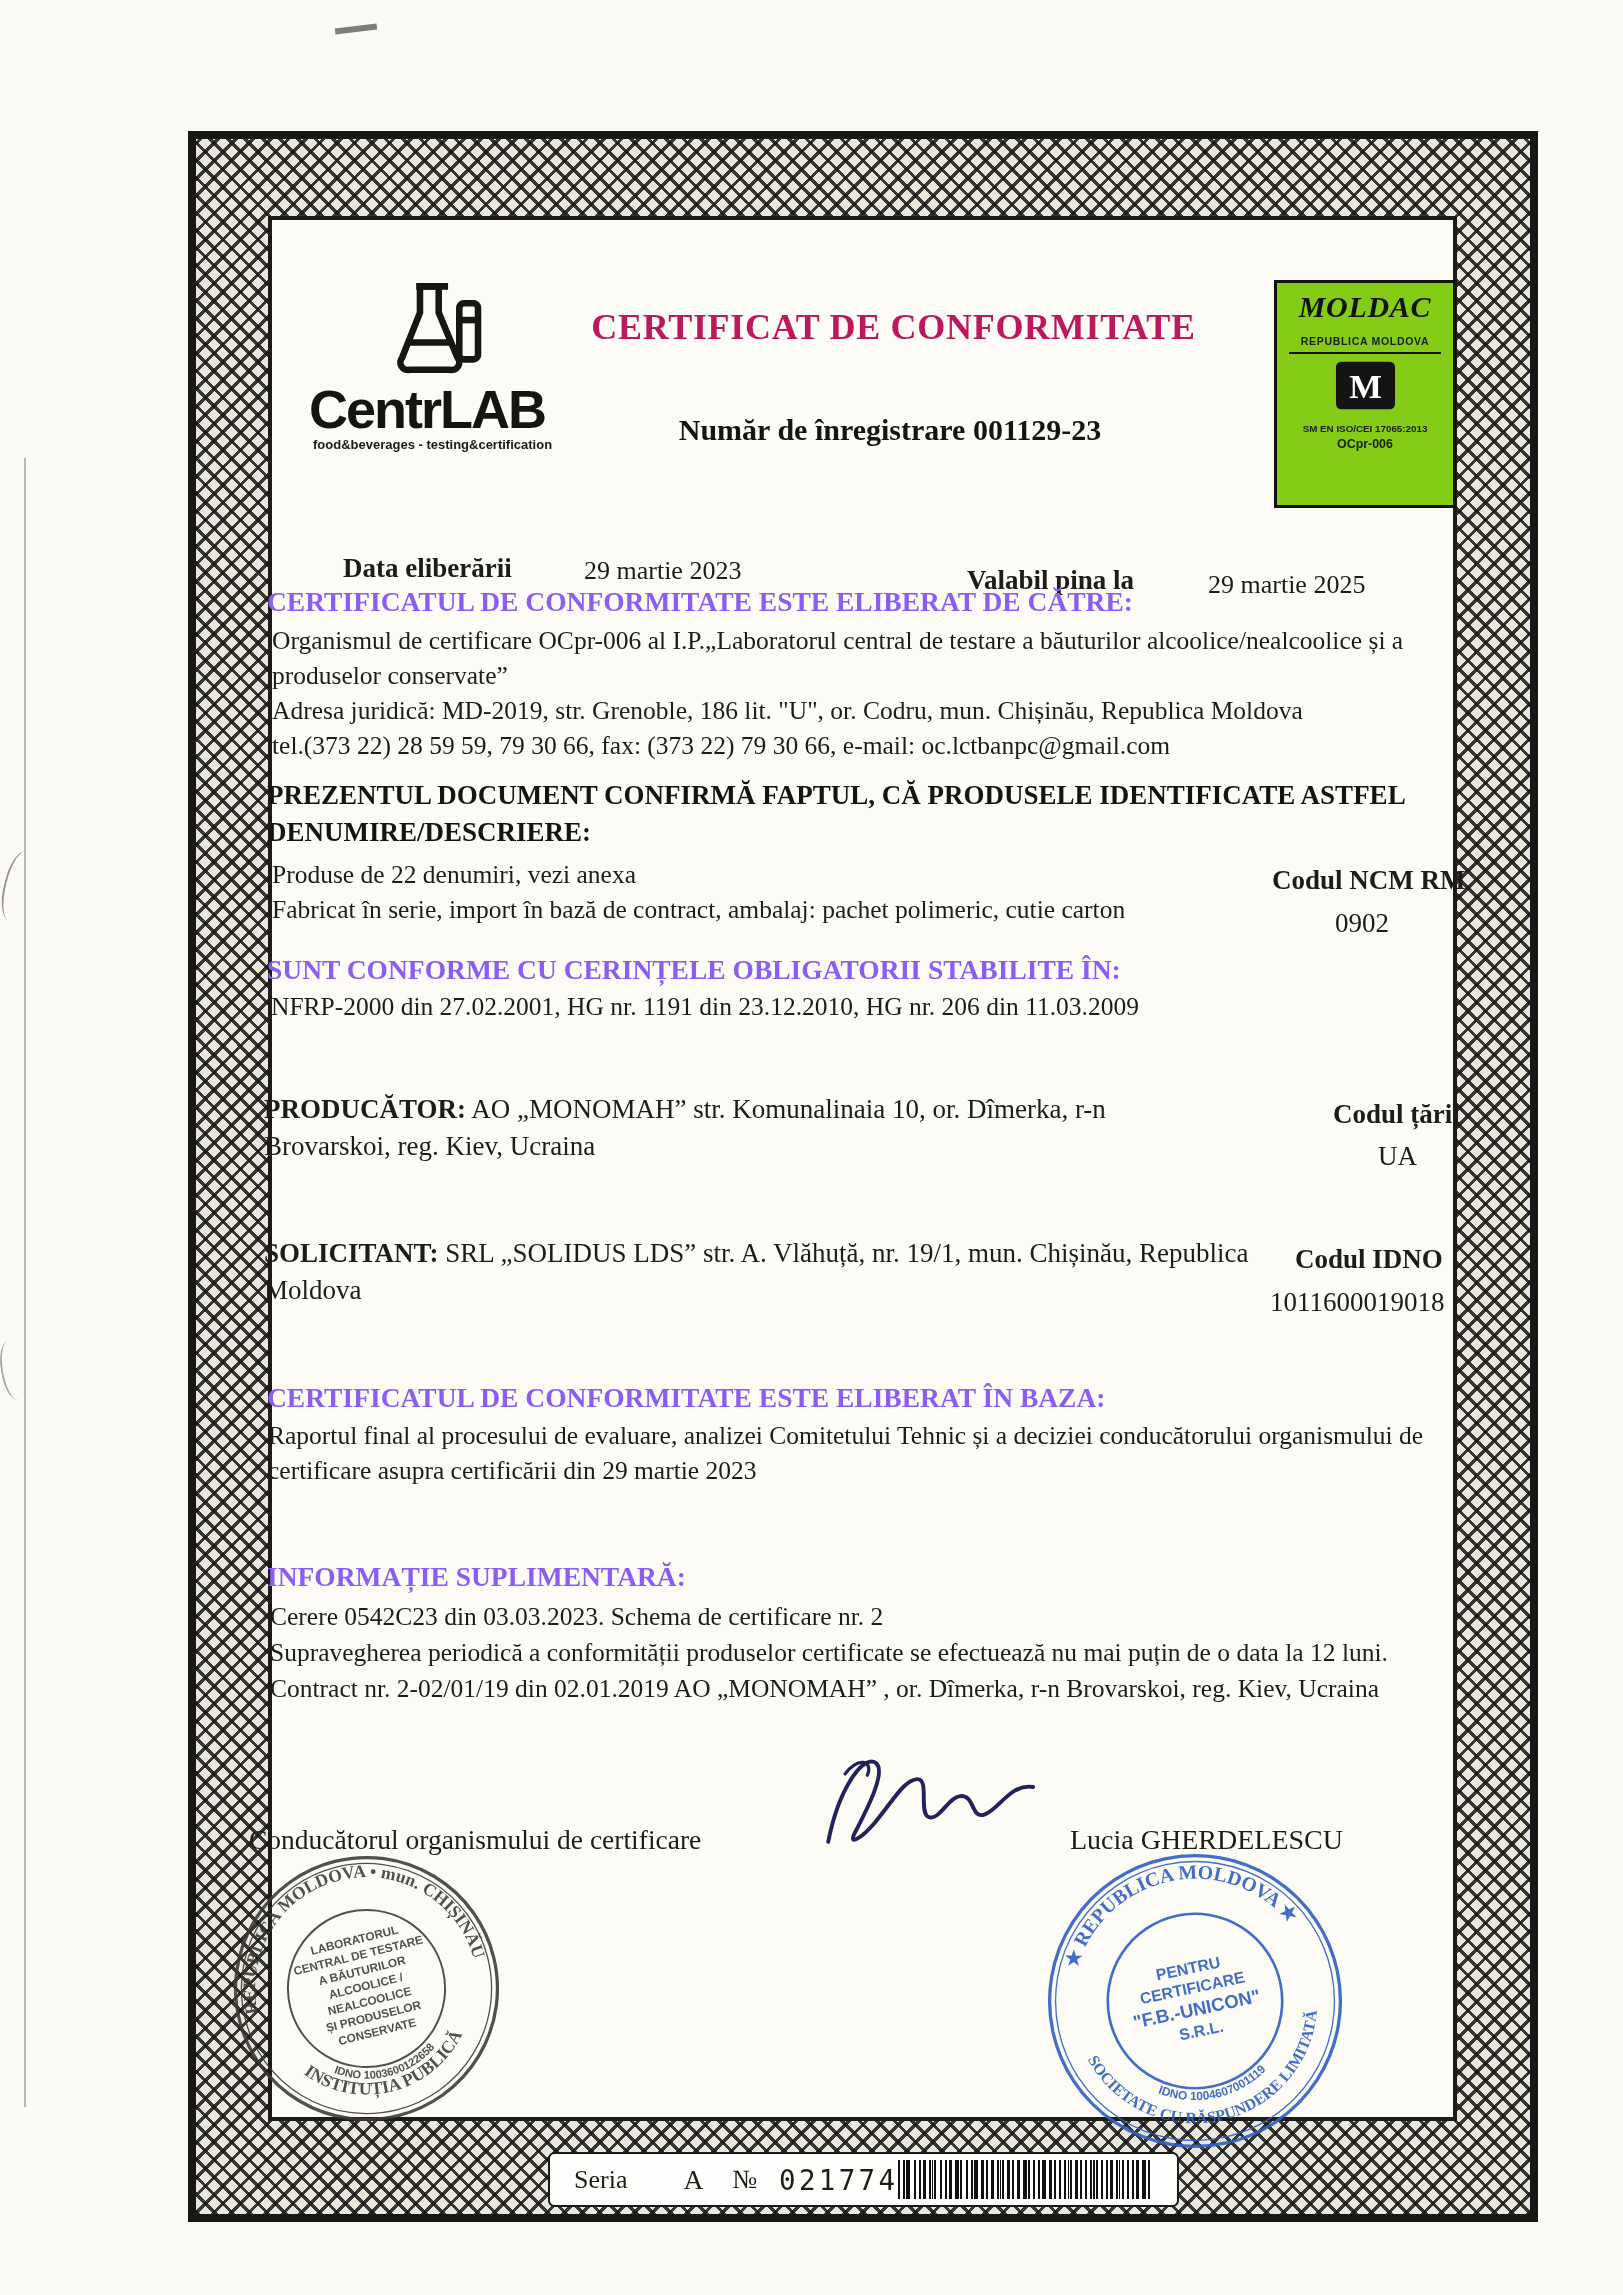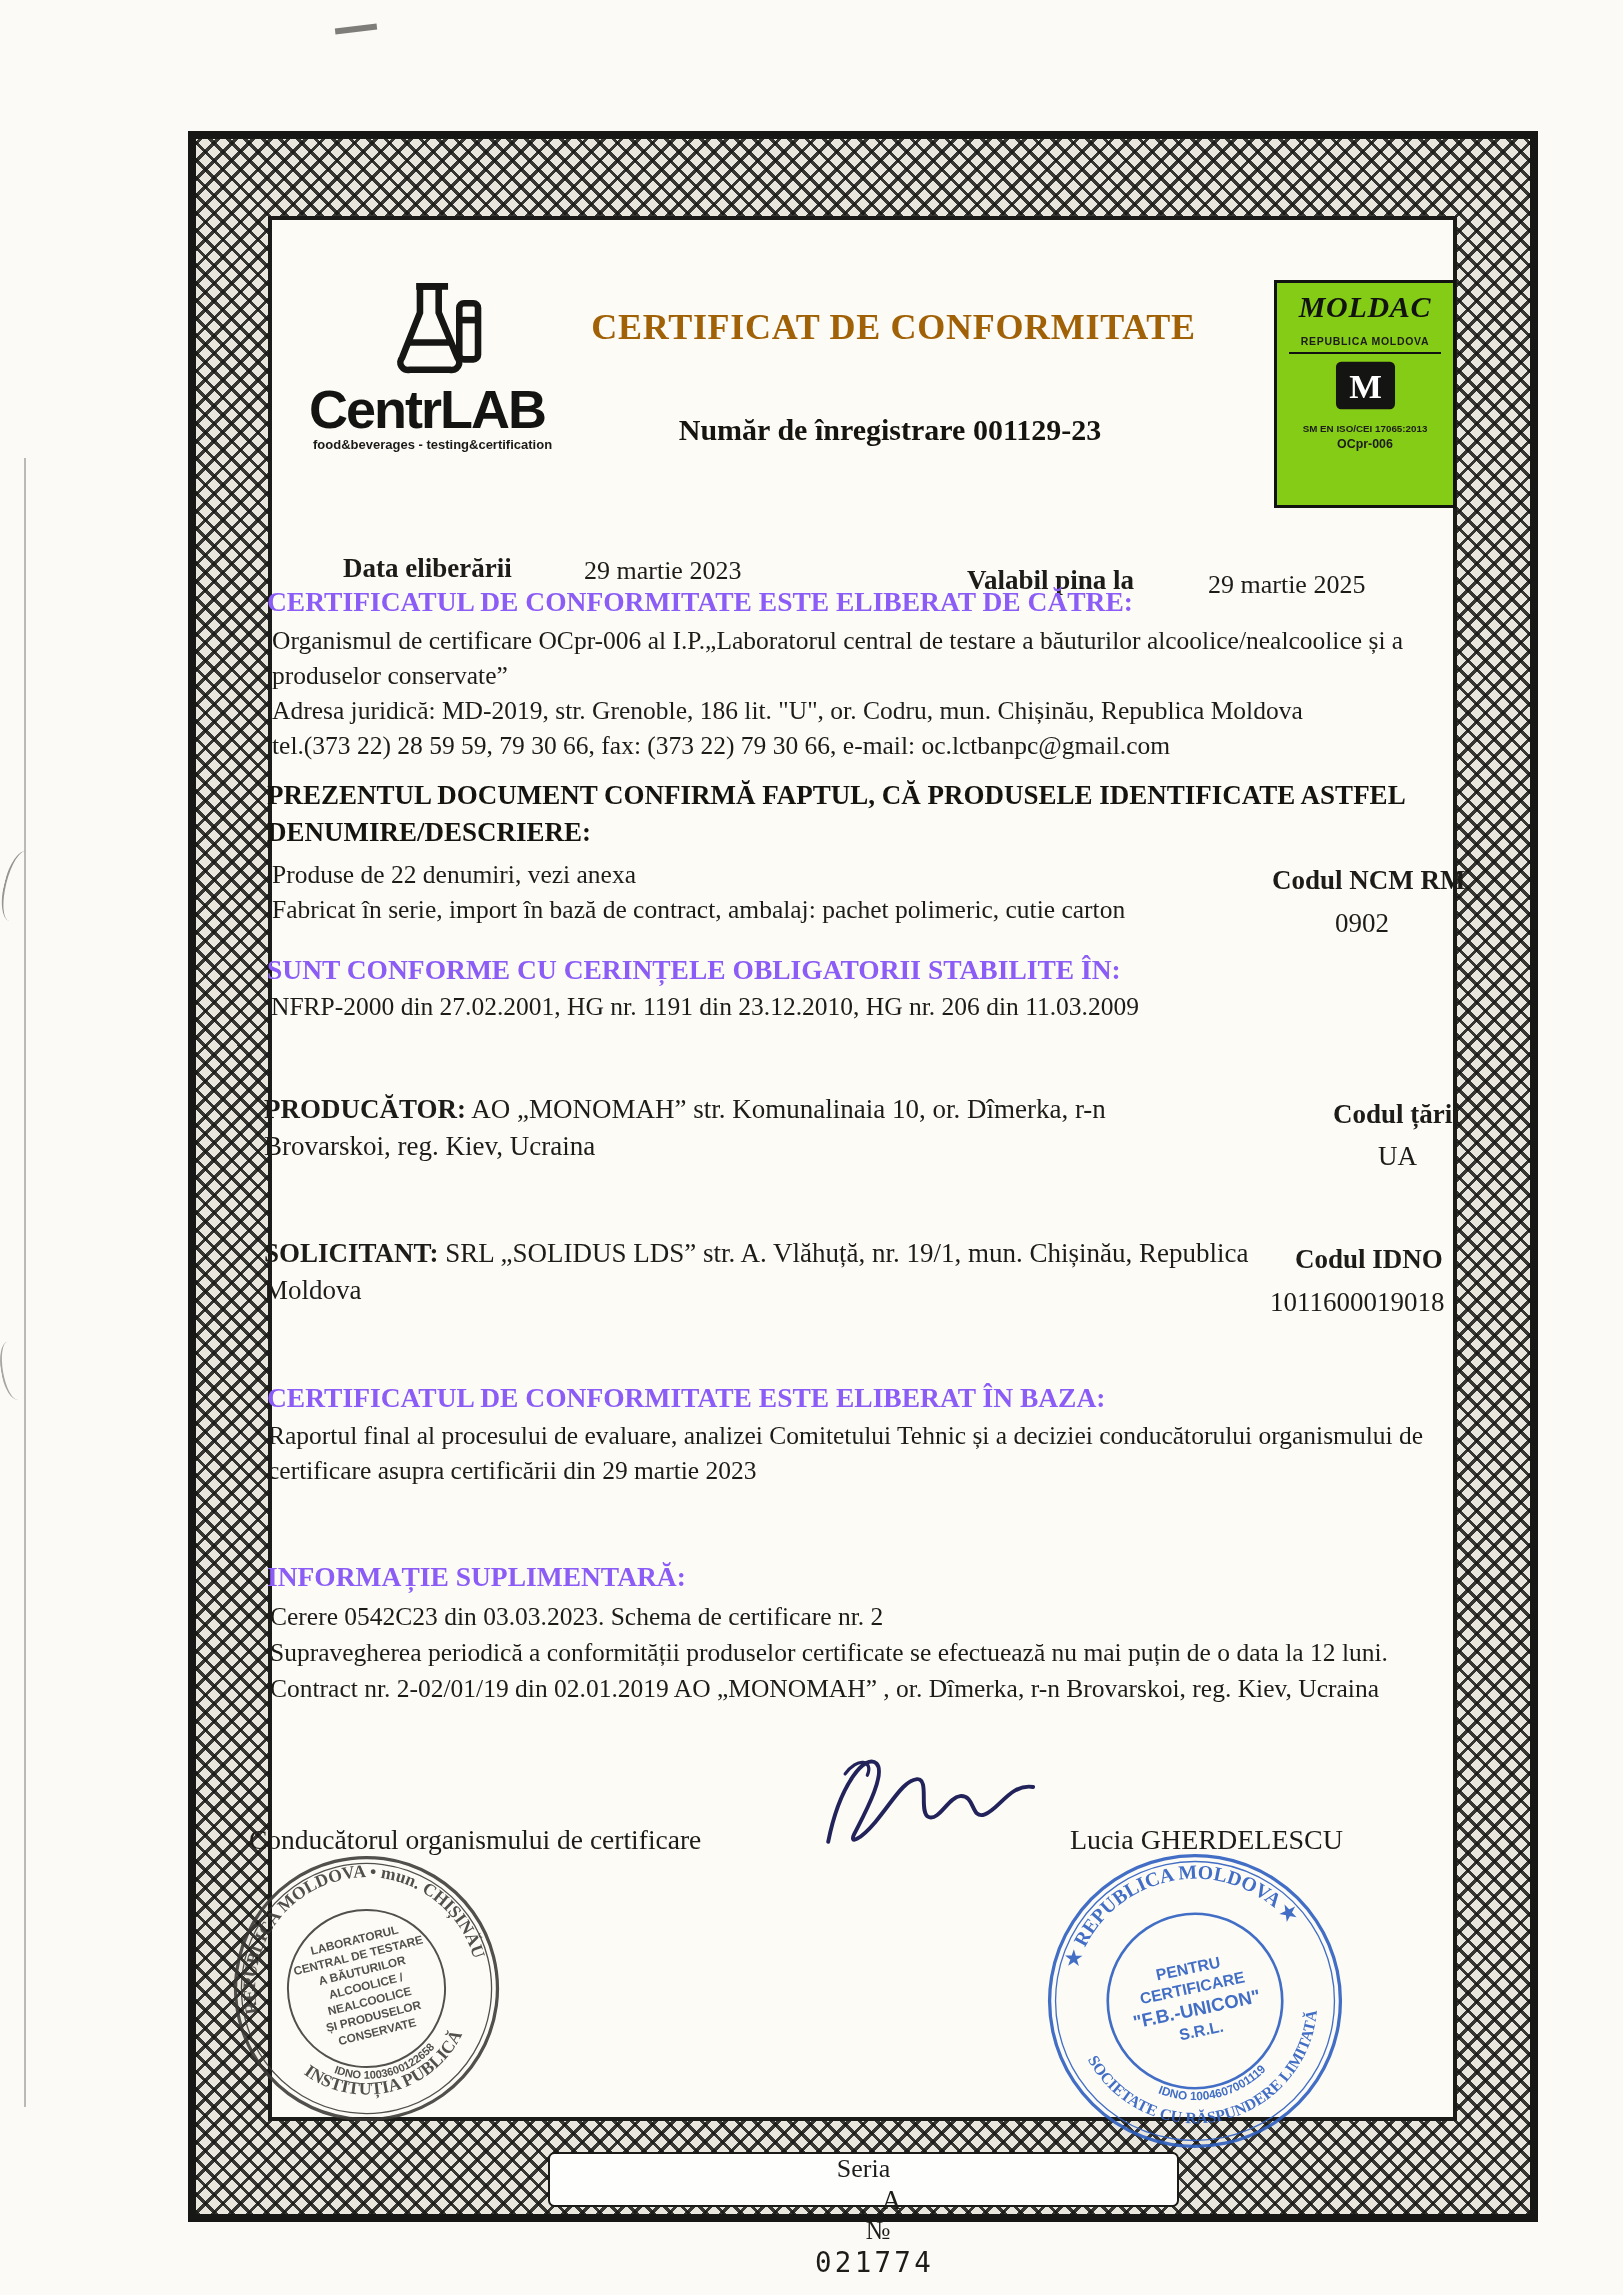--- a/index.html
+++ b/index.html
@@ -30,21 +30,21 @@
 
   
   .flask { position:absolute; left:390px; top:277px; width:103px; height:103px; }
   .logo-name { position:absolute; left:309px; top:378px; width:314px;
                font-family:"Liberation Sans", sans-serif; font-weight:bold;
                font-size:54px; letter-spacing:-2px; color:#141412; }
   .logo-tagline { position:absolute; left:313px; top:437px; width:307px;
                   font-family:"Liberation Sans", sans-serif; font-weight:bold;
                   font-size:13px; color:#1a1a18; }
   .doc-title { position:absolute; left:560px; top:306px; width:667px; text-align:center;
-               font-weight:bold; font-size:36px; letter-spacing:0.7px; color:#a16207; }
+               font-weight:bold; font-size:36px; letter-spacing:0.7px; color:#be185d; }
   .reg-number { position:absolute; left:589px; top:393px; width:602px; text-align:center;
                 font-weight:bold; font-size:30px; color:#15140f;margin-top:20px; }
 
   .moldac-box { position:absolute; left:1274px; top:280px; width:182px; height:228px;
                 border:3.3px solid #121210; background:#84cc16; text-align:center; padding-top:6.5px; }
   .moldac-name { font-style:italic; font-weight:bold; font-size:30px; letter-spacing:0.7px; color:#121210; }
   .moldac-country { font-family:Liberation Sans, sans-serif; font-weight:bold;
                     font-size:10.5px; letter-spacing:0.7px; margin-top:11px; }
   .moldac-rule { width:86%; height:2px; background:#121210; margin:5.2px auto 3.9px auto; }
   .moldac-emblem { width:77px; height:60px; }
@@ -98,21 +98,21 @@
 
   
   .inst-stamp { position:absolute; left:229px; top:1851px; width:275px; height:275px;
                 transform:rotate(-14deg); opacity:.88; }
   .cert-stamp { position:absolute; left:1043px; top:1849px; width:304px; height:304px;
                 transform:rotate(-12deg); opacity:.9; }
 
   
   .serial-strip { position:absolute; left:548px; top:2152px; width:631px; height:55px;
                   background:#fefefc; border:2.6px solid #1a1a18; border-radius:6.5px;
-                  display:flex; align-items:center; padding:0 24px;flex-direction:column; }
+                  display:flex; align-items:center; padding:0 24px; }
   .serial-label { font-size:26px; }
   .serial-series { font-size:27.5px; margin-left:56px; }
   .serial-sign { font-size:26px; margin-left:29px; }
   .serial-number { font-family:"DejaVu Sans Mono", monospace; font-size:27.5px;
                    letter-spacing:3.3px; margin-left:22px; }
   .barcode { margin-left:auto; width:289px; height:39px; background-color:#fff;
              background-image:
                repeating-linear-gradient(90deg,#101010 0 2px, transparent 2px 5.2px),
                repeating-linear-gradient(90deg,#101010 0 1.3px, transparent 1.3px 8.5px); }
 </style>

